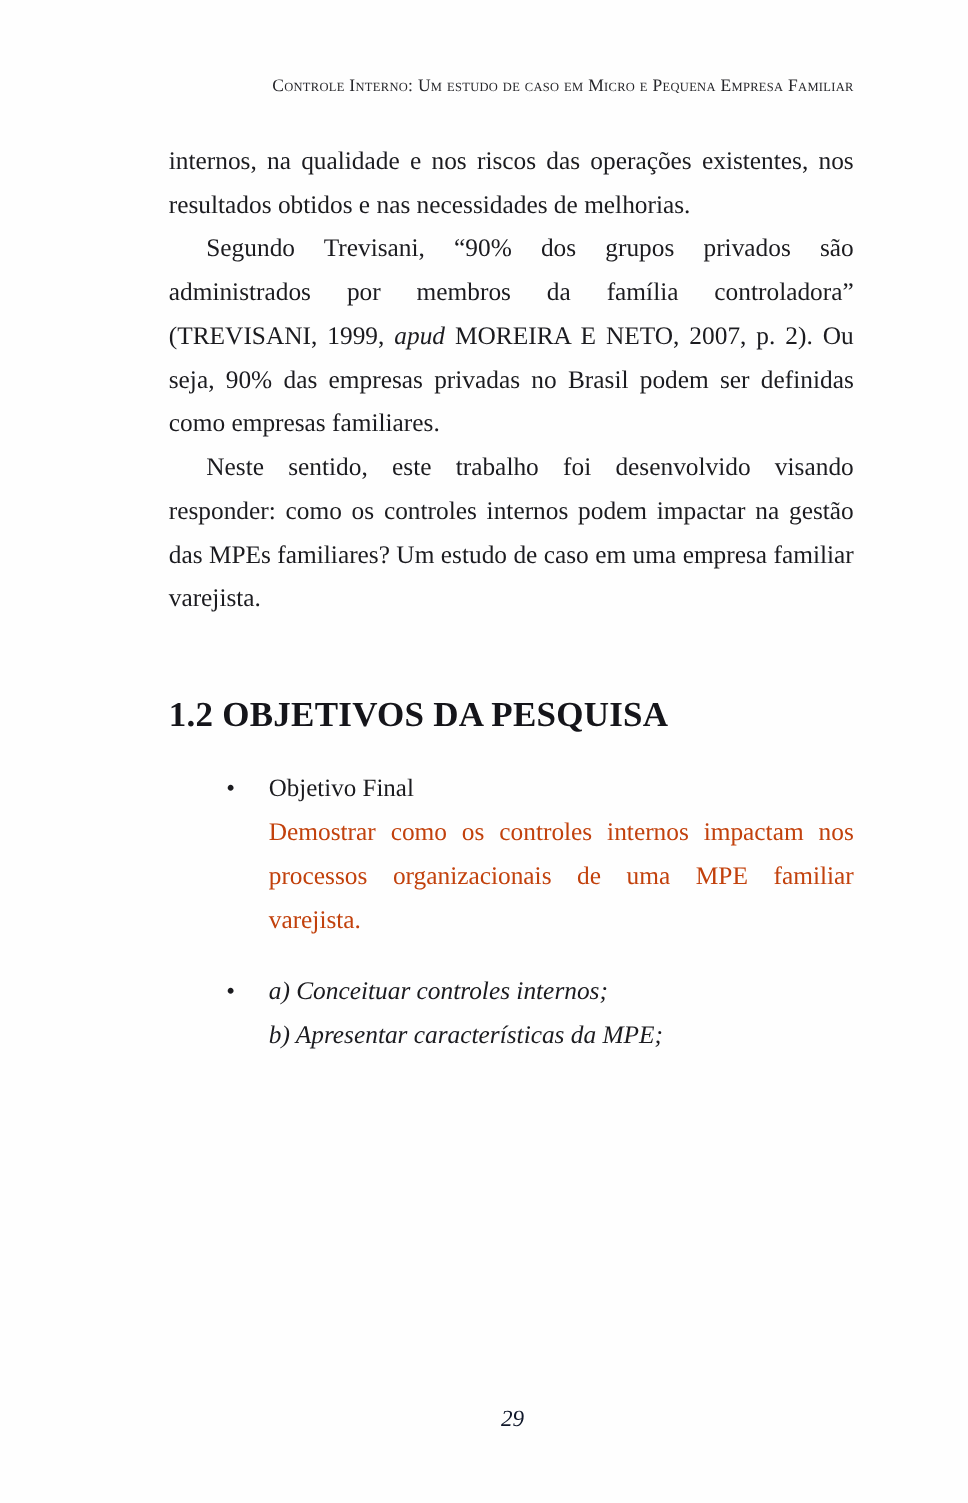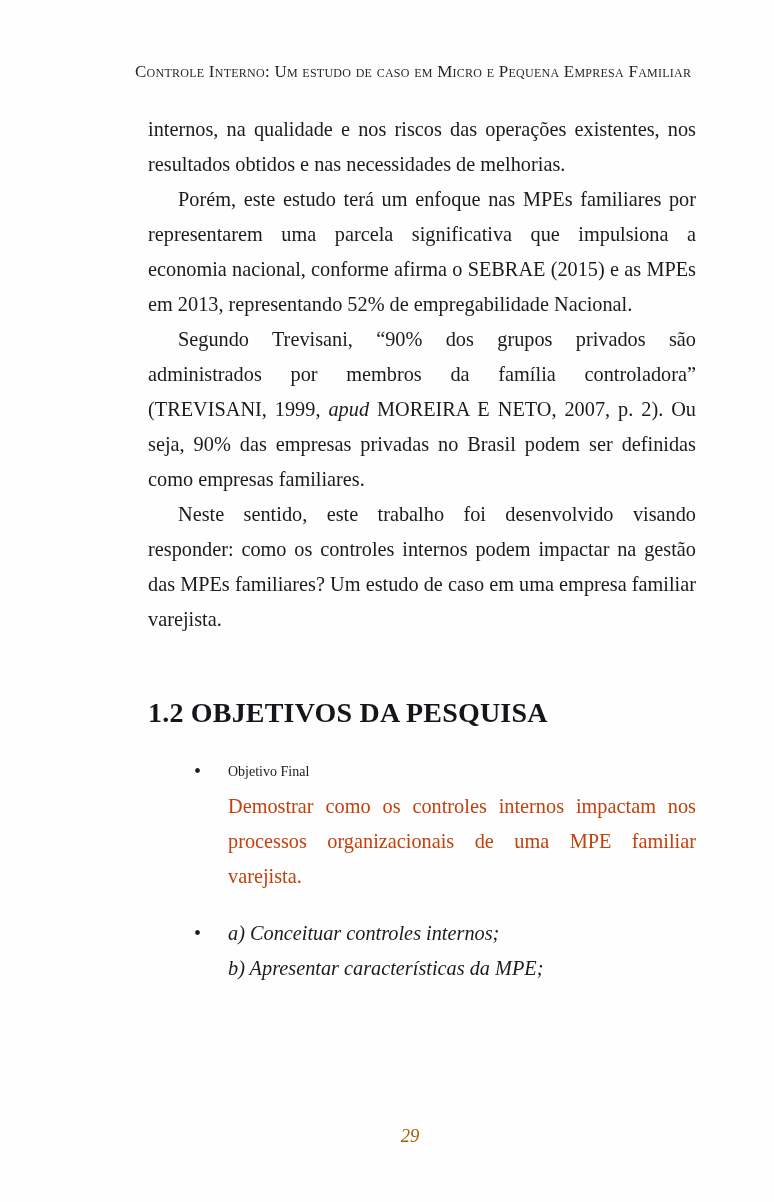--- a/index.html
+++ b/index.html
@@ -24,36 +24,35 @@
     height: 1202px;
     background: #fefefe;
   }
 
   
   .running-head {
     position: absolute;
     left: 135px;
     top: 62px;
     width: 548px;
-    text-align: left;
+    text-align: right;
     font-variant: small-caps;
     font-feature-settings: "smcp" 1;
-    font-size: 17px;
+    font-size: 14px;
     letter-spacing: 0.25px;
     color: #26262a;
     white-space: nowrap;
   }
 
   
   .text-column {
     position: absolute;
     left: 135px;
     top: 112px;
     width: 548px;
-    margin-left: 13px;
   }
 
   p.body-par {
     margin: 0;
     text-align: justify;
     text-justify: inter-word;
     font-size: 20.3px;
     line-height: 35px;
     color: #1b1b1f;
     hyphens: manual;
@@ -95,21 +94,21 @@
   .bullet-marker {
     position: absolute;
     left: 46px;
     top: 0;
     font-size: 20px;
     line-height: 35px;
     color: #1b1b1f;
   }
   .objective-title {
     display: block;
-    font-size: 14px;
+    font-size: 20px;
     line-height: 35px;
     color: #1b1b1f;
   }
   .objective-body {
     display: block;
     font-size: 20.3px;
     line-height: 35px;
     color: #c2410c;
     text-align: justify;
     text-justify: inter-word;
@@ -125,39 +124,38 @@
 
   
   .folio {
     position: absolute;
     left: 0;
     top: 1126px;
     width: 774px;
     text-align: center;
     font-size: 18.5px;
     font-style: italic;
-    color: #a16207;
+    color: #0f172a;
   }
   .folio > span {
     position: relative;
     left: 23px;
   }
 </style>
 </head>
 <body>
 
 <div class="page">
 
   <div class="running-head">Controle Interno: Um estudo de caso em Micro e Pequena Empresa Familiar</div>
 
   <div class="text-column">
 
     <p class="body-par">internos, na qualidade e nos riscos das operações existentes, nos resultados obtidos e nas necessidades de melhorias.</p>
 
-    <p class="body-par indent">Porém, este estudo terá um enfoque nas MPEs familiares por representarem uma parcela significativa que impulsiona a economia nacional, conforme afirma o SEBRAE (2015) e as MPEs em 2013, representando 52% de empregabilidade Nacional.</p>
 
     <p class="body-par indent"><span>Segundo Trevisani, “90% dos grupos privados são administrados por membros da família controladora” (TREVISANI, 1999, </span><em class="apud">apud</em><span> MOREIRA E NETO, 2007, p. 2). Ou seja, 90% das empresas privadas no Brasil podem ser definidas como empresas familiares.</span></p>
 
     <p class="body-par indent">Neste sentido, este trabalho foi desenvolvido visando responder: como os controles internos podem impactar na gestão das MPEs familiares? Um estudo de caso em uma empresa familiar varejista.</p>
 
     <h2 class="section-heading">1.2 OBJETIVOS DA PESQUISA</h2>
 
     <ul class="objectives">
 
       <li class="objective-item">

